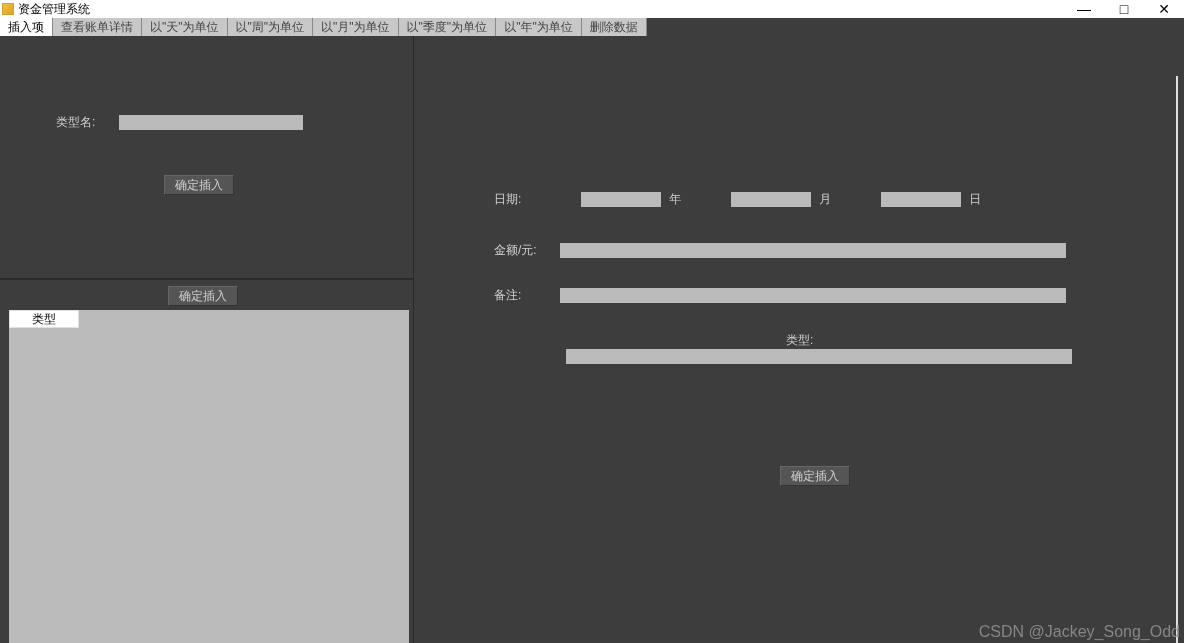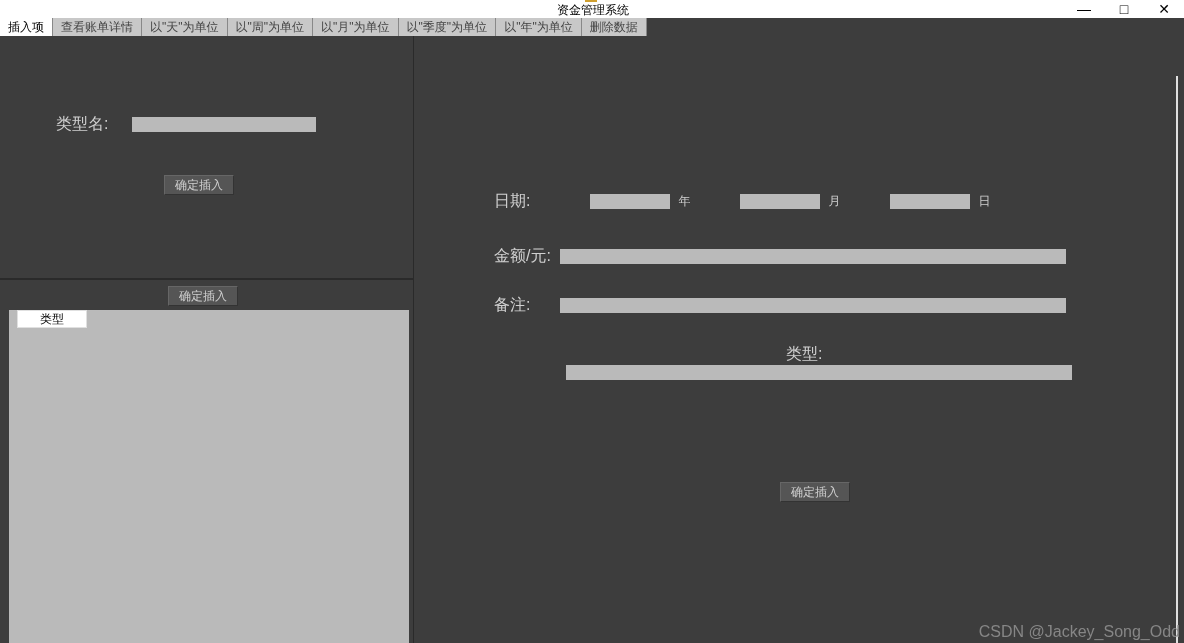--- a/index.html
+++ b/index.html
@@ -18,21 +18,20 @@
     }
     
     
     .title-bar {
       height: 18px;
       background: #ffffff;
       display: flex;
       align-items: center;
       padding-left: 2px;
       position: relative;
-      flex-direction: column;
     }
     .title-icon {
       width: 12px;
       height: 12px;
       background: linear-gradient(135deg, #f0c040 0%, #e0a020 100%);
       margin-right: 4px;
       border: 1px solid #d0a030;
     }
     .title-text {
       color: #000;
@@ -103,21 +102,21 @@
     }
     
     .right-pane {
       flex: 1;
       position: relative;
       padding: 40px;
     }
     
     .label {
       color: #d0d0d0;
-      font-size: 16px;
+      font-size: 12px;
     }
     
     .text-input {
       background: #bababa;
       border: none;
       height: 15px;
       color: #000;
     }
     
     .btn {
@@ -166,21 +165,21 @@
       top: 30px;
       left: 9px;
       width: 400px;
       height: 344px;
       background: #bababa;
     }
     
     .header-cell {
       position: absolute;
       top: 0;
-      left: 8px;
+      left: 0;
       width: 70px;
       height: 18px;
       background: #ffffff;
       color: #000;
       display: flex;
       align-items: center;
       justify-content: center;
       border: 1px solid #e0e0e0;
     }
     

